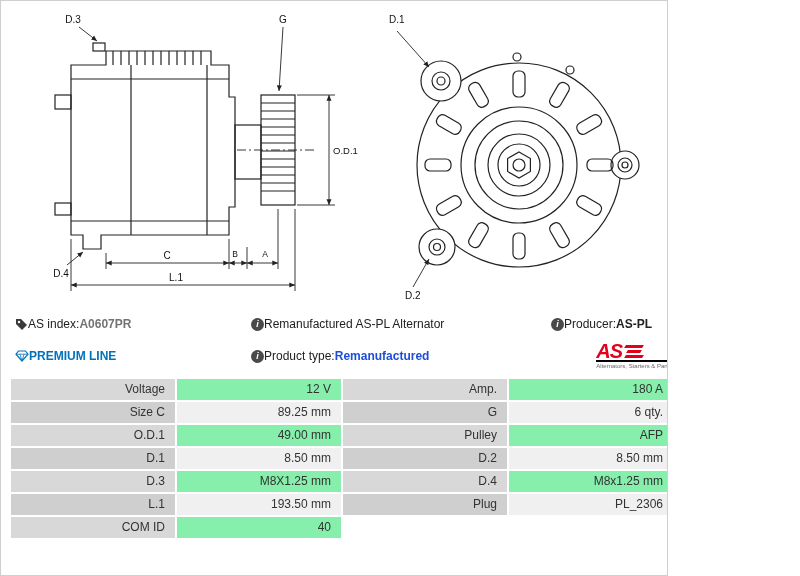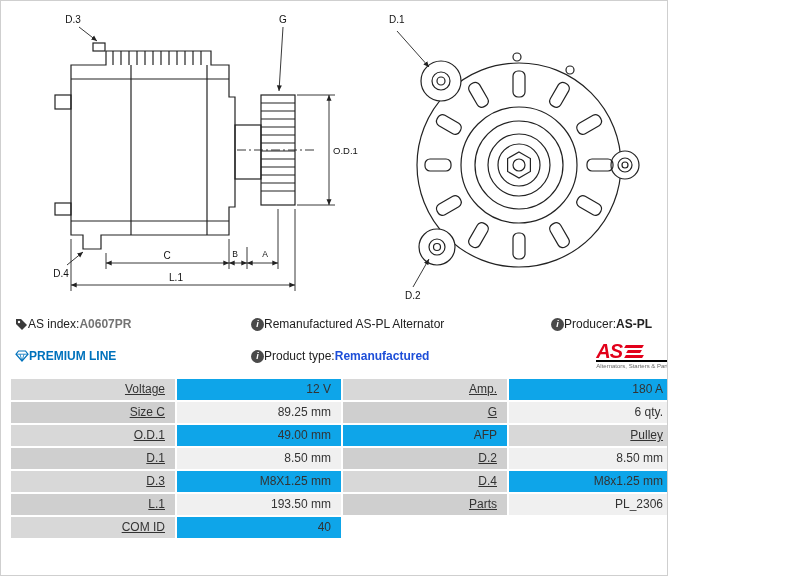--- a/index.html
+++ b/index.html
@@ -44,22 +44,22 @@
   .stripes{display:flex;flex-direction:column;gap:2px;margin-bottom:1px;}
   .stripe{height:3px;background:#e2001a;transform:skewX(-30deg);}
   .s1{width:18px;} .s2{width:14px;margin-left:2px;} .s3{width:18px;}
   .as-sub{font-size:6px;color:#666;margin-top:1px;white-space:nowrap;text-align:center;}
 
   
   .spec{position:absolute;left:10px;top:378px;width:662px;}
   .srow{display:grid;grid-template-columns:1fr 1fr 1fr 1fr;gap:2px;margin-bottom:2px;}
   .cell{height:21px;line-height:21px;font-size:12px;text-align:right;
         padding-right:10px;color:#333;box-sizing:border-box;overflow:hidden;}
-  .lab{background:#d8d8d8;text-decoration:underline;}
-  .val{background:#0ea5e9;}
+  .lab{background:#d8d8d8;}
+  .val{background:#86efac;}
   .srow:nth-child(even) .lab{background:#cfcfcf;}
   .srow:nth-child(even) .val{background:#f0f0f0;}
   .blank{background:transparent !important;}
 </style>
 </head>
 <body>
 
 <div class="page">
 
   <svg class="side-svg" width="358" height="300" viewBox="0 0 358 300">
@@ -316,39 +316,39 @@
     </div>
     <div class="srow">
       <div class="cell lab">Size C</div>
       <div class="cell val">89.25 mm</div>
       <div class="cell lab">G</div>
       <div class="cell val">6 qty.</div>
     </div>
     <div class="srow">
       <div class="cell lab">O.D.1</div>
       <div class="cell val">49.00 mm</div>
+      <div class="cell lab">Pulley</div>
       <div class="cell val">AFP</div>
-      <div class="cell lab">Pulley</div>
     </div>
     <div class="srow">
       <div class="cell lab">D.1</div>
       <div class="cell val">8.50 mm</div>
       <div class="cell lab">D.2</div>
       <div class="cell val">8.50 mm</div>
     </div>
     <div class="srow">
       <div class="cell lab">D.3</div>
       <div class="cell val">M8X1.25 mm</div>
       <div class="cell lab">D.4</div>
       <div class="cell val">M8x1.25 mm</div>
     </div>
     <div class="srow">
       <div class="cell lab">L.1</div>
       <div class="cell val">193.50 mm</div>
-      <div class="cell lab">Parts</div>
+      <div class="cell lab">Plug</div>
       <div class="cell val">PL_2306</div>
     </div>
     <div class="srow">
       <div class="cell lab">COM ID</div>
       <div class="cell val">40</div>
       <div class="cell lab blank"></div>
       <div class="cell val blank"></div>
     </div>
   </div>
 

